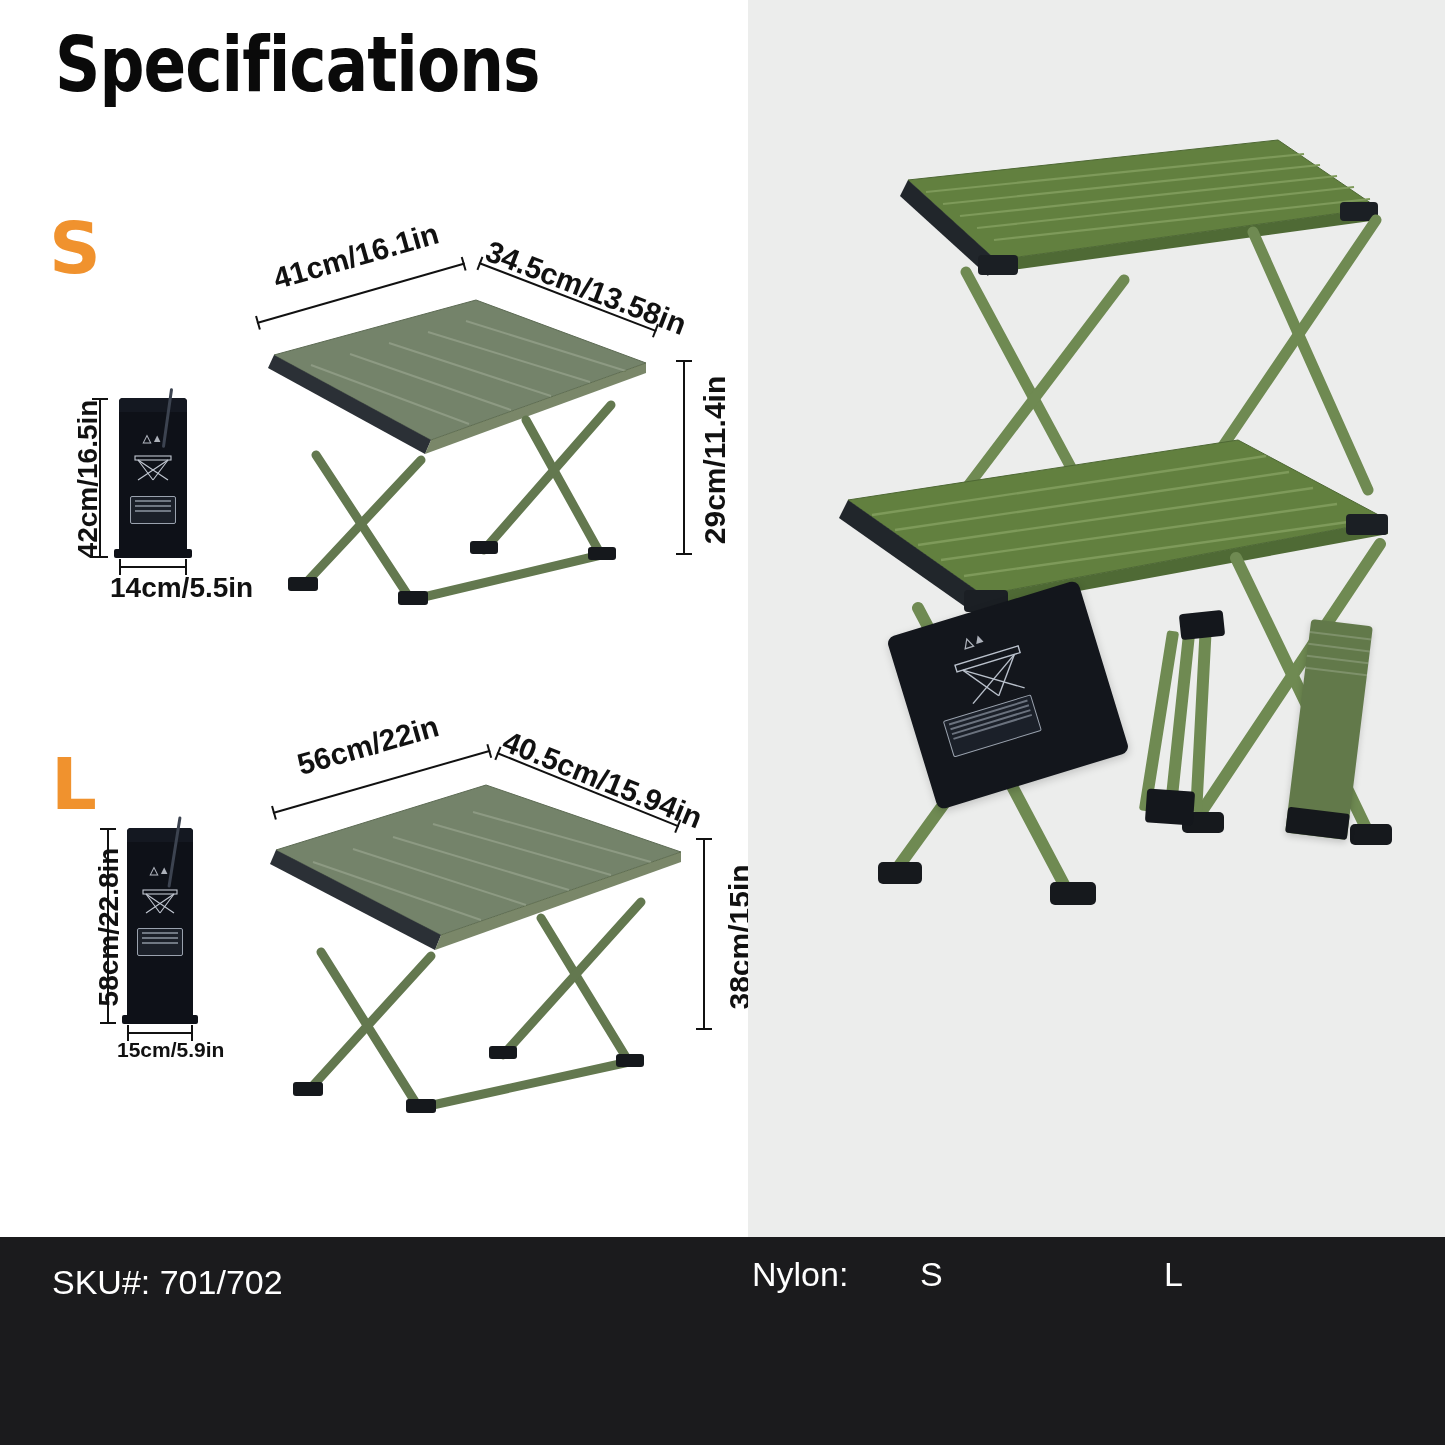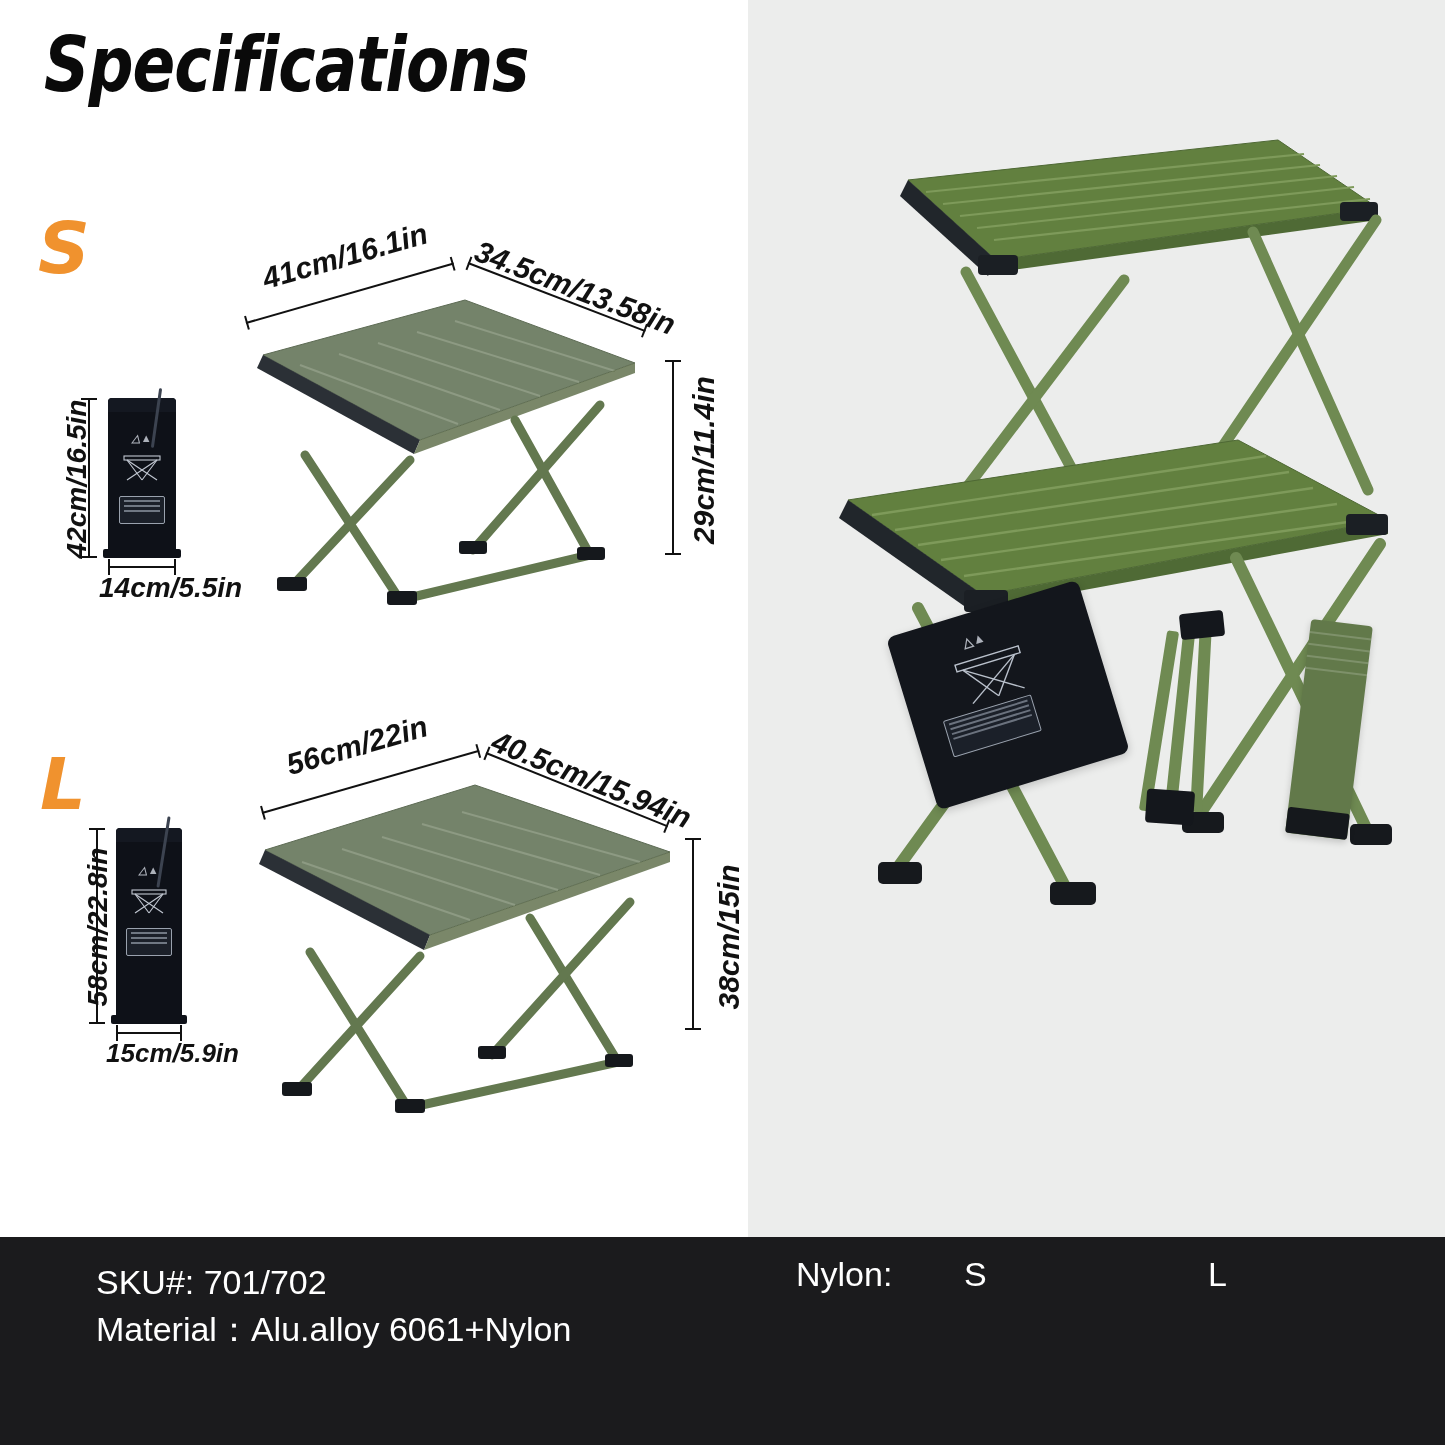--- a/index.html
+++ b/index.html
@@ -6,21 +6,21 @@
   body{
     width:1445px;height:1445px;
     background:#ffffff;
     font-family:"Liberation Sans", sans-serif;
     overflow:hidden;
     position:relative;
   }
   .page{position:absolute;inset:0;}
 
   
-  .left-panel{position:absolute;left:0;top:0;width:748px;height:1237px;background:#ffffff;font-style:italic;}
+  .left-panel{position:absolute;left:11px;top:0;width:748px;height:1237px;background:#ffffff;}
   .right-panel{position:absolute;left:748px;top:0;width:697px;height:1237px;background:#ecedec;}
 
   
   .page-title{
     position:absolute;left:44px;top:27px;
     font-family:"DejaVu Sans Condensed","Liberation Sans", sans-serif;
     font-weight:bold;font-size:76px;letter-spacing:-1px;
     color:#0a0a0a;line-height:1;
     transform:scaleX(.92);transform-origin:left top;
   }
@@ -109,21 +109,21 @@
   .acc-clamp{position:absolute;background:#14171c;border-radius:4px;}
   .acc-roll{position:absolute;background:#62794a;border-radius:4px;box-shadow:0 3px 7px rgba(0,0,0,.18);}
   .acc-roll .rl{position:absolute;left:0;right:0;height:2px;background:rgba(255,255,255,.18);}
   .acc-roll-cap{position:absolute;background:#15181c;border-radius:3px;}
 
   
   .footer{
     position:absolute;left:0;top:1237px;width:1445px;height:208px;
     background:#1b1b1d;color:#ffffff;
   }
-  .footer-col{position:absolute;margin-left:44px;}
+  .footer-col{position:absolute;}
   .f-line{
     font-family:"Liberation Sans",sans-serif;
     font-size:34px;line-height:1.38;white-space:nowrap;color:#fff;
   }
   #footer-left{left:52px;top:22px;}
   #footer-right{left:752px;top:14px;}
   .wrow{position:relative;height:50px;}
   .wrow span{position:absolute;top:0;}
 </style>
 </head>
@@ -225,21 +225,21 @@
         </div>
         <div class="bag-label" style="top:100px;width:44px;height:26px;">
           <i></i>
             <i></i>
             <i></i>
         </div>
       </div>
       <div class="rule-v" style="left:96px;top:828px;height:196px;"></div>
       <div class="dim rot" style="left:0px;top:911px;width:196px;text-align:center;font-size:28px;">58cm/22.8in</div>
       <div class="rule-h" style="left:116px;top:1032px;width:66px;"></div>
-      <div class="dim" style="left:106px;top:1038px;font-size:26px;">15cm/5.9in</div>
+      <div class="dim" style="left:106px;top:1038px;font-size:21px;">15cm/5.9in</div>
     </div>
 
     <div class="table-fig" style="left:230px;top:740px;width:440px;height:420px;">
       <svg width="440" height="420" viewBox="0 0 440 420">
         <polygon points="35,110 245,45 440,112 200,195" fill="#74836a"></polygon>
         <polygon points="35,110 245,45 440,112 200,195" fill="none" stroke="#5d6b54" stroke-width="1"></polygon>
         <line x1="72" y1="122" x2="240" y2="180" stroke="#8d9a83" stroke-width="2"></line>
         <line x1="112" y1="109" x2="285" y2="165" stroke="#8d9a83" stroke-width="2"></line>
         <line x1="152" y1="97" x2="328" y2="150" stroke="#8d9a83" stroke-width="2"></line>
         <line x1="192" y1="84" x2="370" y2="135" stroke="#8d9a83" stroke-width="2"></line>
@@ -366,21 +366,20 @@
         <div class="rl" style="top:48px;"></div>
         <div class="acc-roll-cap" style="left:0;bottom:0;width:62px;height:26px;"></div>
       </div>
     </div>
   </div>
 
   <div class="footer">
 
     <div id="footer-left" class="footer-col">
       <div class="f-line">SKU#: 701/702</div>
-      <div class="f-line">Material：Alu.alloy 6061+Nylon</div>
     </div>
 
     <div id="footer-right" class="footer-col">
       <div class="f-line wrow">
         <span style="left:0;">Nylon:</span>
         <span style="left:168px;">S</span>
         <span style="left:412px;">L</span>
       </div>
     </div>
   </div>

